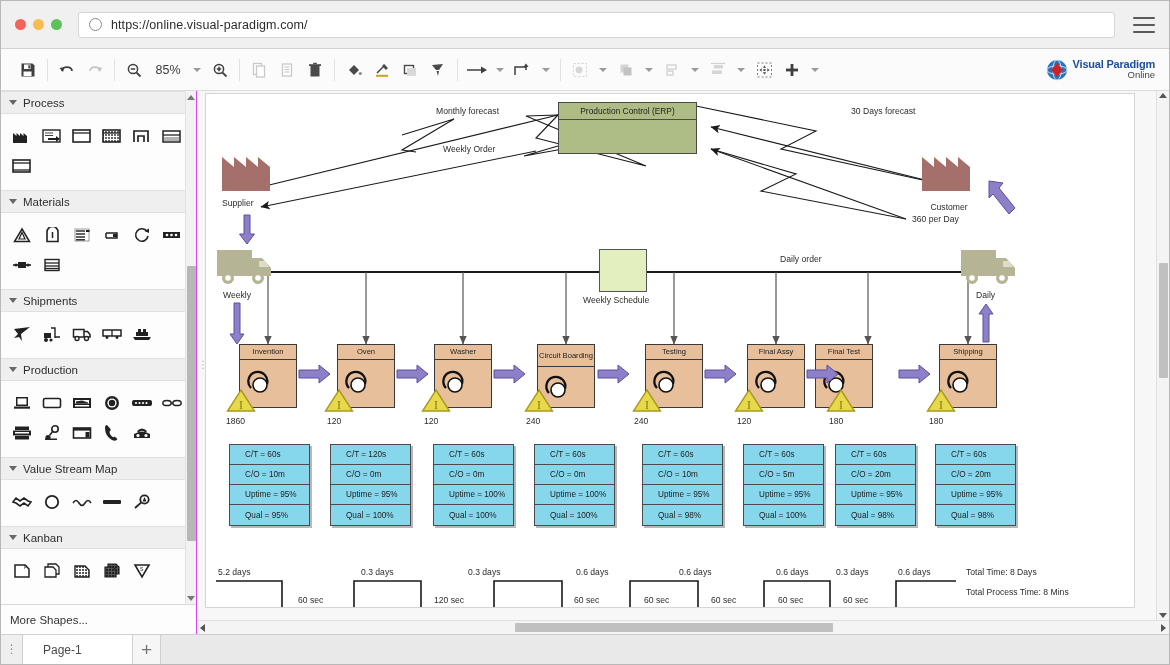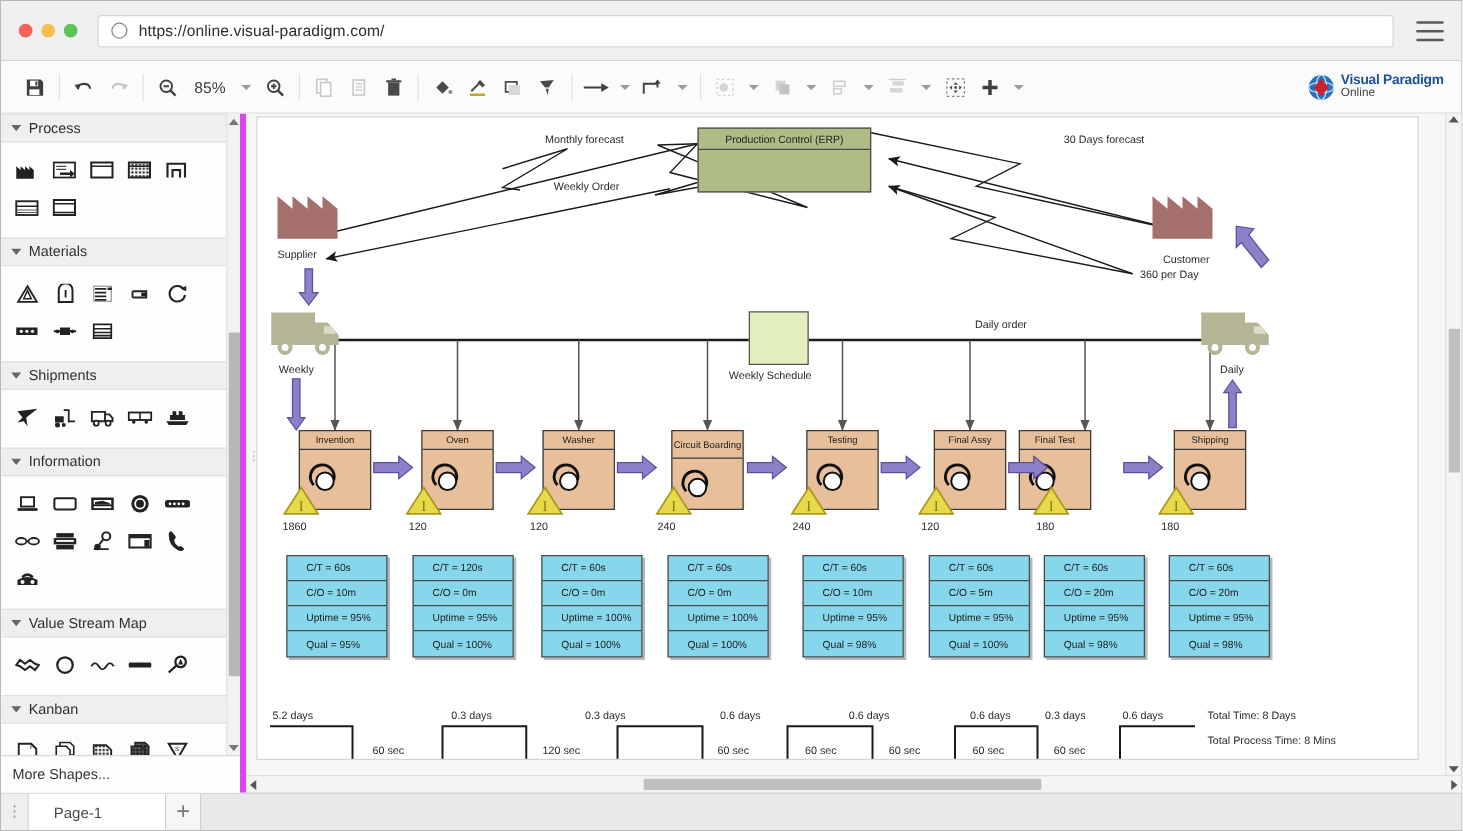--- a/index.html
+++ b/index.html
@@ -75,32 +75,32 @@
     width: 0; height: 0;
     border-left: 4px solid transparent; border-right: 4px solid transparent;
     border-top: 4.5px solid #9a9a9a;
     margin: 0 3px;
   }
   .zoomval { font-size: 12.5px; color: #3b3b3b; width: 36px; text-align: center; }
   .brand {
     position: absolute; right: 14px; top: 50%; transform: translateY(-50%);
     display: flex; align-items: center; gap: 5px;
   }
-  .brand-txt { line-height: 1.05; }
+  .brand-txt { line-height: 1.05; text-align: right; }
   .brand-txt .l1 { font-size: 11px; font-weight: bold; color: #1b4f9c; letter-spacing: -.2px;}
   .brand-txt .l2 { font-size: 9.5px; color: #444; }
 
   
   .body { flex: 1; display: flex; min-height: 0; }
 
   
   .shapes {
     width: 196px; min-width: 196px;
     background: #fdfdfd;
-    border-right: 5px solid #d946ef;
+    border-right: 1px solid #d946ef;
     display: flex; flex-direction: column;
     position: relative;
   }
   .shapes-scroll { flex: 1; overflow: hidden; position: relative; }
   .sec-head {
     display: flex; align-items: center; gap: 6px;
     height: 23px; padding-left: 8px;
     background: #efefef;
     border-top: 1px solid #e0e0e0; border-bottom: 1px solid #e0e0e0;
     font-size: 11.5px; color: #2f2f2f;
@@ -607,21 +607,21 @@
                 <path fill="#222" d="M1 10 L19 10 L17 13 L3 13 Z"></path>
                 <path fill="#222" d="M4 5 L16 5 L16 9 L4 9 Z"></path>
                 <rect x="6" y="2" width="3" height="3" fill="#222"></rect>
                 <rect x="11" y="2" width="3" height="3" fill="#222"></rect>
               </svg>
           </div>
         </div>
 
         <div class="sec-head">
           <span class="tri"></span>
-          <span>Information</span>
+          <span>Production</span>
         </div>
         <div class="sec-body">
           <div class="shape-cell">
             <svg width="18" height="16" viewBox="0 0 18 16">
                 <rect x="3" y="2" width="12" height="9" fill="#222"></rect>
                 <rect x="4.5" y="3.5" width="9" height="6" fill="#fff"></rect>
                 <rect x="1" y="11.5" width="16" height="2.2" fill="#222"></rect>
               </svg>
           </div>
           <div class="shape-cell">

